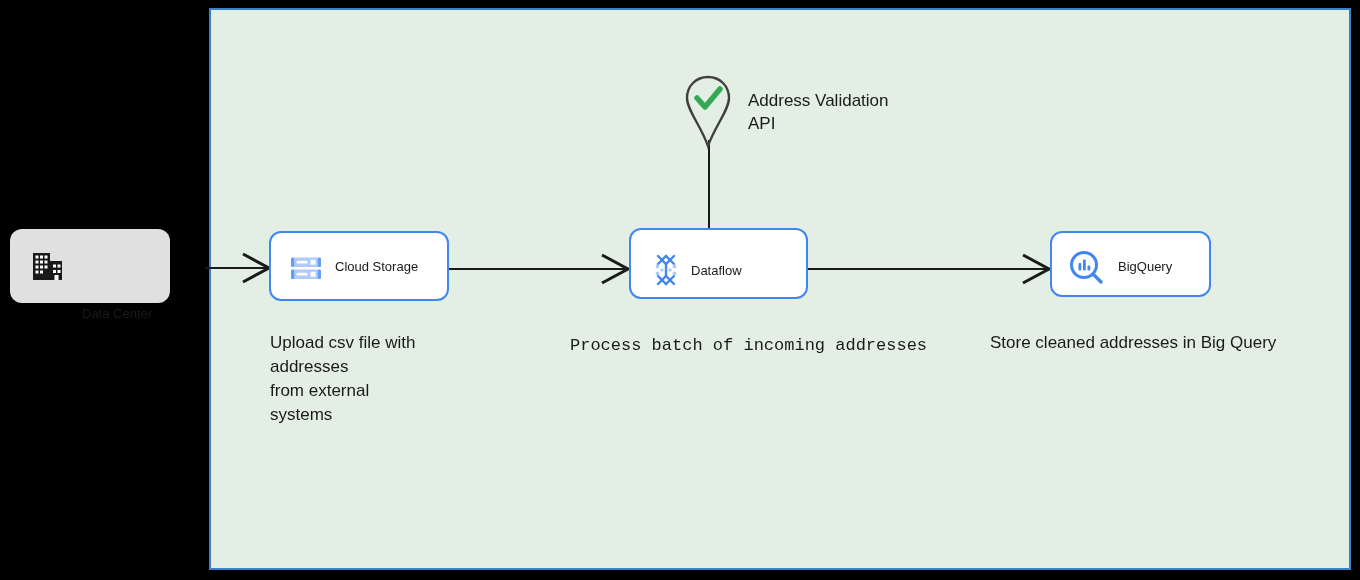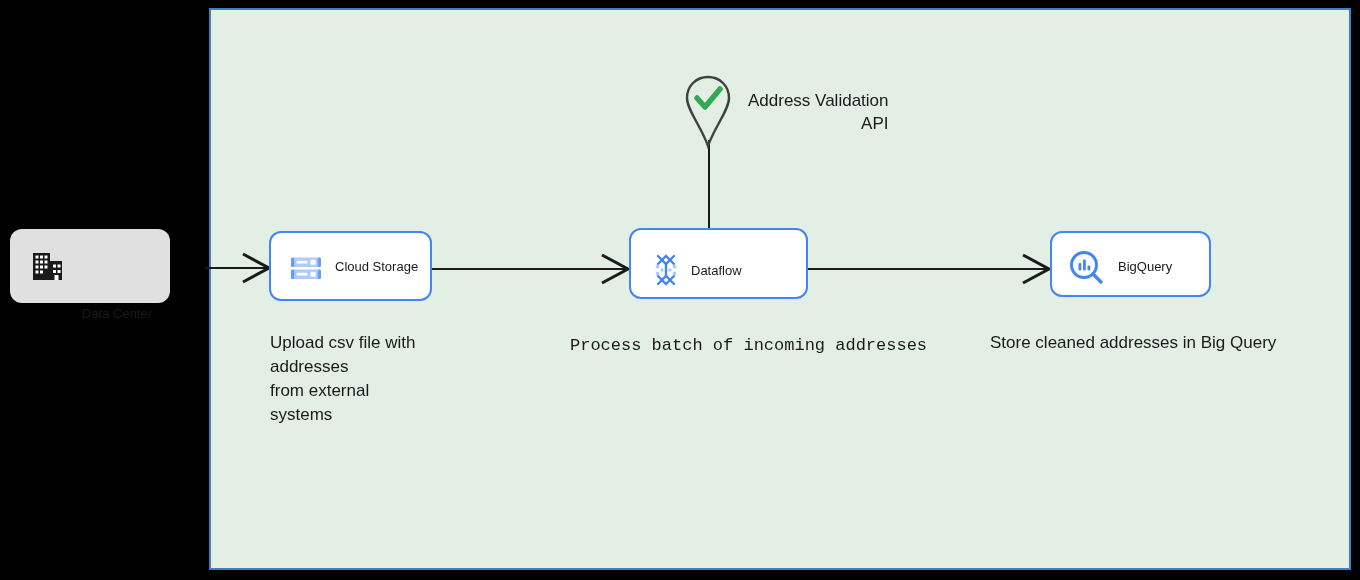--- a/index.html
+++ b/index.html
@@ -71,21 +71,21 @@
     position: absolute;
     left: 72px;
     top: 29px;
     font-size: 13px;
     color: #1a1a1a;
     white-space: nowrap;
     margin-top: 48px;
   }
 
   
-  #cloud-storage-node { left: 269px; top: 231px; width: 163px; height: 70px; }
+  #cloud-storage-node { left: 269px; top: 231px; width: 180px; height: 70px; }
   #cloud-storage-node .node-icon { left: 18px; top: 18px; width: 34px; height: 34px; }
   #cloud-storage-node .node-label { left: 64px; top: 26px; }
 
   #dataflow-node { left: 629px; top: 228px; width: 179px; height: 71px; }
   #dataflow-node .node-icon { left: 18px; top: 23px; width: 34px; height: 34px; }
   #dataflow-node .node-label { left: 60px; top: 33px; }
 
   #bigquery-node { left: 1050px; top: 231px; width: 161px; height: 66px; }
   #bigquery-node .node-icon { left: 16px; top: 16px; width: 38px; height: 38px; }
   #bigquery-node .node-label { left: 66px; top: 26px; }
@@ -99,21 +99,20 @@
     height: 76px;
   }
   #api-label {
     position: absolute;
     left: 748px;
     top: 89px;
     font-size: 17px;
     line-height: 23px;
     color: #1a1a1a;
     white-space: pre-line;
-    text-align: right;
   }
 
   
   .caption {
     position: absolute;
     font-size: 17px;
     line-height: 24px;
     color: #1a1a1a;
     white-space: pre-line;
   }

